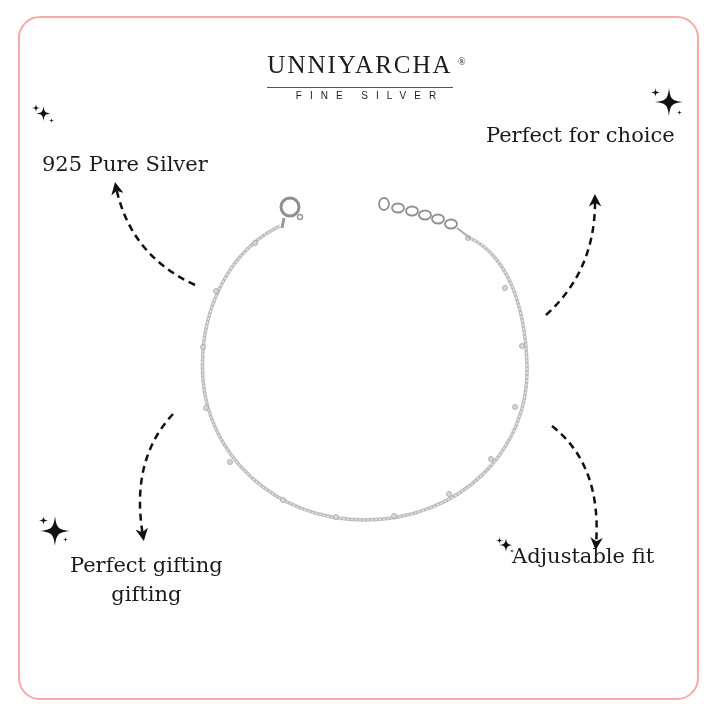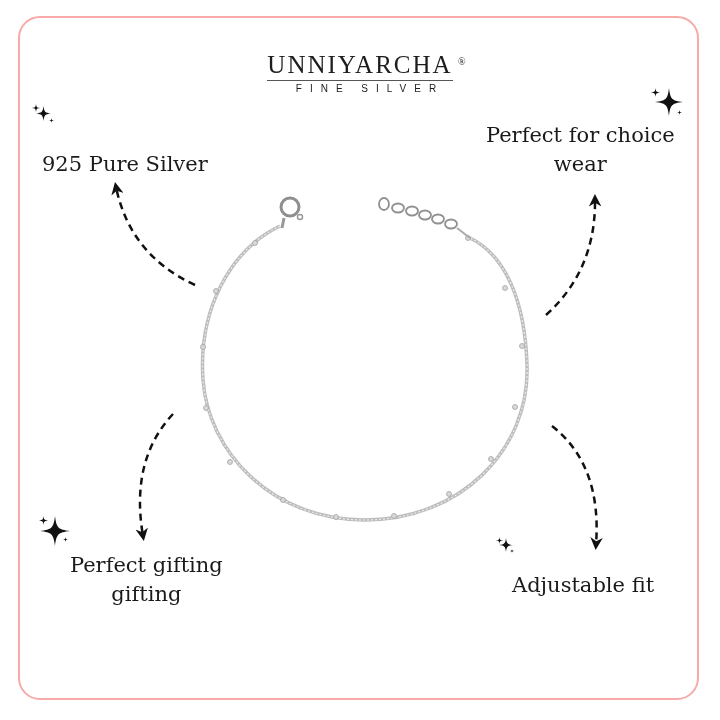--- a/index.html
+++ b/index.html
@@ -1,19 +1,19 @@
 <!DOCTYPE html>
 <html><head>
 <meta charset="utf-8">
 <style>
   html, body { margin:0; padding:0; background:#ffffff; }
   body { width:720px; height:720px; position:relative; overflow:hidden; font-family:"DejaVu Serif", serif; color:#1a1a1a; }
   .frame { position:absolute; left:18px; top:16px; width:681px; height:684px; border:2px solid #f7aaa8; border-radius:22px; box-sizing:border-box; }
   .brand { position:absolute; left:0; top:52px; width:720px; text-align:center; }
-  .brand-name { display:inline-block; font-family:"Liberation Serif", serif; font-size:25px; letter-spacing:2px; color:#1d1d1d; position:relative; padding-bottom:2px; border-bottom:1px solid #555; line-height:26px; }
+  .brand-name { display:inline-block; font-family:"Liberation Serif", serif; font-size:25px; letter-spacing:2px; color:#1d1d1d; position:relative; padding-bottom:9px; border-bottom:1px solid #555; line-height:26px; }
   .brand-reg { position:absolute; right:-13px; top:-3px; font-size:10px; letter-spacing:0; }
   .brand-sub { display:block; font-family:"Liberation Sans", sans-serif; font-size:10px; letter-spacing:8px; margin-top:2px; padding-left:20px; color:#1d1d1d; }
   .label { position:absolute; font-family:"DejaVu Serif", serif; font-size:21px; line-height:29px; color:#1a1a1a; text-align:center; white-space:nowrap; }
   svg.overlay { position:absolute; left:0; top:0; width:720px; height:720px; pointer-events:none; }
 </style>
 </head>
 <body>
 
 <div class="frame"></div>
 
@@ -92,21 +92,20 @@
       <ellipse cx="451" cy="224" rx="6" ry="4.5"></ellipse>
     </g>
     <path d="M457,228 L470,238" stroke="#aaa" stroke-width="2"></path>
   </g>
 </svg>
 
 <div class="label" style="left:42px; top:129px;margin-top:21px;">925 Pure Silver</div>
 
 <div class="label" style="left:486px; top:121px;">
   <div>Perfect for choice</div>
-  <div>wear</div>
 </div>
 
 <div class="label" style="left:70px; top:551px;">
   <div>Perfect gifting</div>
   <div>gifting</div>
 </div>
 
-<div class="label" style="left:512px; top:571px;text-align:right;">Adjustable fit</div>
+<div class="label" style="left:512px; top:542px;text-align:right;">Adjustable fit</div>
 
 </body></html>

